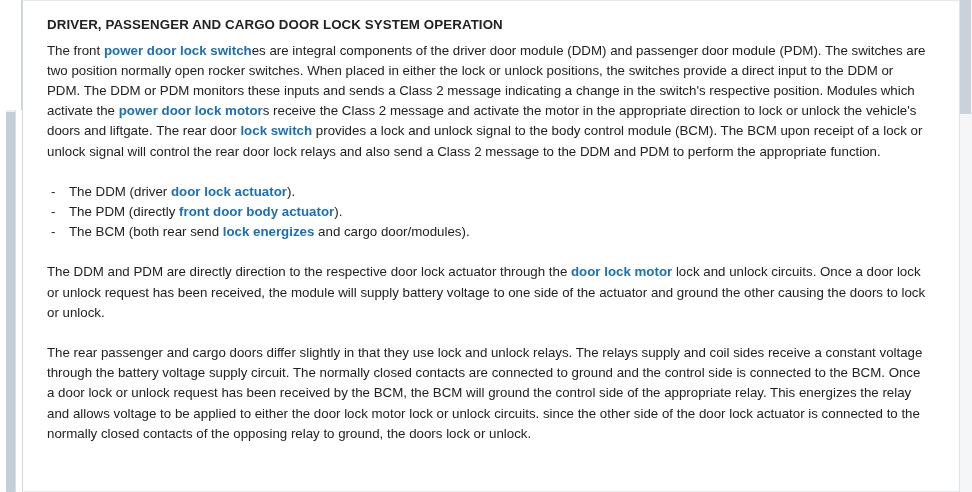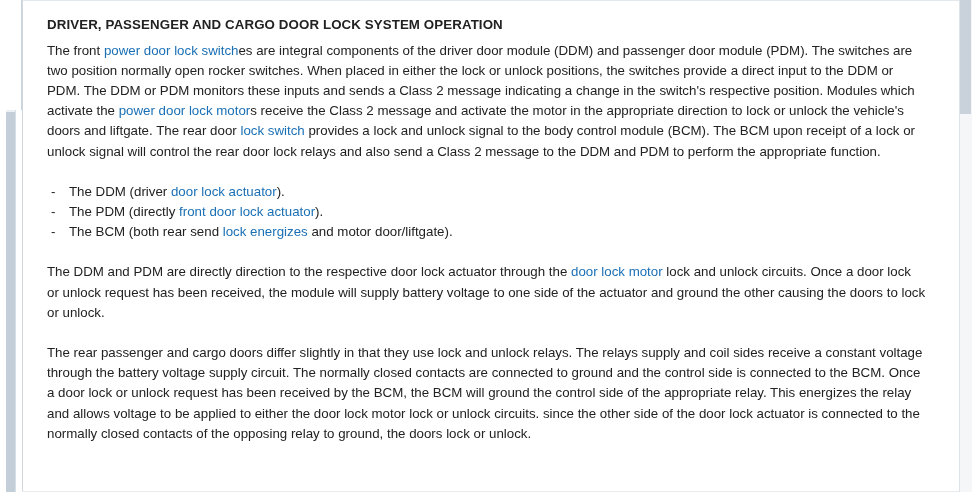--- a/index.html
+++ b/index.html
@@ -85,20 +85,21 @@
     font-size: 13.3px;
     line-height: 20.2px;
     color: #222222;
     margin: 0 0 0 0;
     text-align: left;
   }
   a.xref {
     color: #1a6fb5;
     text-decoration: none;
     cursor: pointer;
+    font-weight: bold;
   }
   ul.dash-list {
     list-style: none;
     margin: 0;
     padding: 0;
   }
   ul.dash-list li {
     font-size: 13.3px;
     line-height: 20.2px;
     color: #222222;
@@ -166,22 +167,22 @@
 
       <h1 class="doc-title">DRIVER, PASSENGER AND CARGO DOOR LOCK SYSTEM OPERATION</h1>
 
       <p class="para"><span> The front </span><a class="xref">power door lock switch</a><span>es are integral components of the driver door module (DDM) and passenger door module (PDM). The switches are two position normally open rocker switches. When placed in either the lock or unlock positions, the switches provide a direct input to the DDM or PDM. The DDM or PDM monitors these inputs and sends a Class 2 message indicating a change in the switch's respective position. Modules which activate the </span><a class="xref">power door lock motor</a><span>s receive the Class 2 message and activate the motor in the appropriate direction to lock or unlock the vehicle's doors and liftgate. The rear door </span><a class="xref">lock switch</a><span> provides a lock and unlock signal to the body control module (BCM). The BCM upon receipt of a lock or unlock signal will control the rear door lock relays and also send a Class 2 message to the DDM and PDM to perform the appropriate function.</span></p>
 
       <div class="blank-line"></div>
 
 
       <ul class="dash-list">
         <li><span class="dash">-</span><span>The DDM (driver </span><a class="xref">door lock actuator</a><span>).</span></li>
-        <li><span class="dash">-</span><span>The PDM (directly </span><a class="xref">front door lock actuator</a><span>).</span></li>
-        <li><span class="dash">-</span><span>The BCM (both rear send </span><a class="xref">lock energizes</a><span> and motor door/liftgate).</span></li>
+        <li><span class="dash">-</span><span>The PDM (directly </span><a class="xref">front door body actuator</a><span>).</span></li>
+        <li><span class="dash">-</span><span>The BCM (both rear send </span><a class="xref">lock energizes</a><span> and cargo door/modules).</span></li>
       </ul>
 
       <div class="blank-line"></div>
 
       <p class="para"><span> The DDM and PDM are directly direction to the respective door lock actuator through the </span><a class="xref">door lock motor</a><span> lock and unlock circuits. Once a door lock or unlock request has been received, the module will supply battery voltage to one side of the actuator and ground the other causing the doors to lock or unlock.</span></p>
 
       <div class="blank-line"></div>
 
       <p class="para"> The rear passenger and cargo doors differ slightly in that they use lock and unlock relays. The relays supply and coil sides receive a constant voltage through the battery voltage supply circuit. The normally closed contacts are connected to ground and the control side is connected to the BCM. Once a door lock or unlock request has been received by the BCM, the BCM will ground the control side of the appropriate relay. This energizes the relay and allows voltage to be applied to either the door lock motor lock or unlock circuits. since the other side of the door lock actuator is connected to the normally closed contacts of the opposing relay to ground, the doors lock or unlock.</p>
 

